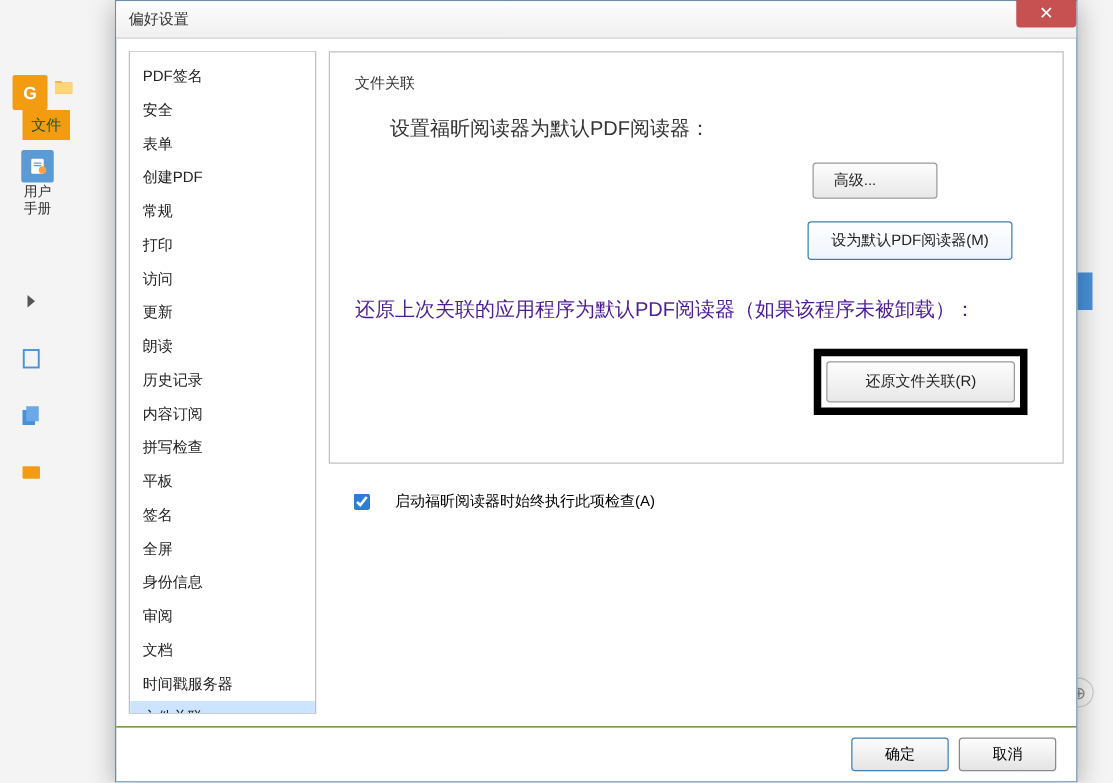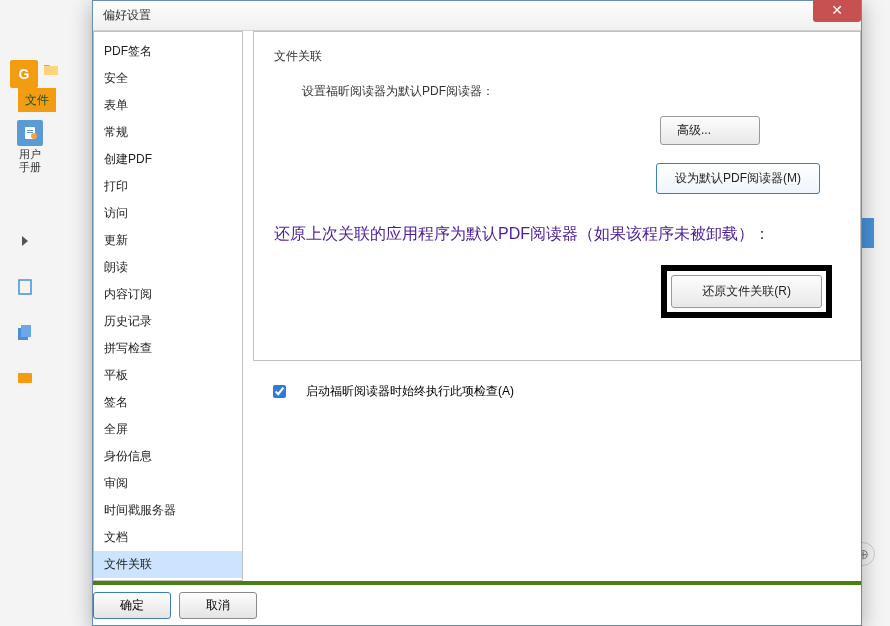--- a/index.html
+++ b/index.html
@@ -199,20 +199,21 @@
       text-align: center;
       line-height: 20px;
       border-radius: 0 0 3px 3px;
       font-size: 14px;
       cursor: pointer;
     }
 
     .dialog-body {
       flex: 1;
       display: flex;
+      padding: 10px;
       gap: 10px;
       overflow: hidden;
     }
 
     .sidebar {
       width: 150px;
       border: 1px solid #c0c0c0;
       background: white;
       overflow-y: auto;
       padding: 6px 0;
@@ -239,21 +240,21 @@
       position: relative;
     }
     .content-box.top { height: 330px; }
 
     .section-label {
       font-size: 12px;
       color: #333;
       margin-bottom: 18px;
     }
     .desc-text {
-      font-size: 12px;
+      font-size: 16px;
       color: #333;
       margin-left: 28px;
       margin-bottom: 16px;
     }
 
     .btn {
       display: inline-block;
       min-width: 100px;
       padding: 5px 16px;
       background: linear-gradient(#fdfdfd, #e8e8e8);
@@ -304,24 +305,25 @@
       margin-left: 20px;
       display: flex;
       align-items: center;
       gap: 20px;
     }
     .checkbox-row input { cursor: pointer; accent-color: #2e7cd6; }
 
     .dialog-footer {
       height: 44px;
       display: flex;
+      justify-content: flex-end;
       align-items: center;
       gap: 8px;
       padding-right: 16px;
-      border-top: 4px solid #4d7c0f;
+      border-top: 1px solid #4d7c0f;
     }
     .btn-ok, .btn-cancel {
       min-width: 78px;
       padding: 4px 16px;
       border: 1px solid #8a8a8a;
       background: linear-gradient(#fdfdfd, #e4e4e4);
       border-radius: 3px;
       cursor: pointer;
       font-size: 12px;
     }
@@ -396,36 +398,36 @@
   <div class="titlebar">
     <span class="titlebar-text">偏好设置</span>
     <div class="close-btn">✕</div>
   </div>
 
   <div class="dialog-body">
     <div class="sidebar" id="sidebar">
         <div class="sidebar-item">PDF签名</div>
         <div class="sidebar-item">安全</div>
         <div class="sidebar-item">表单</div>
+        <div class="sidebar-item">创建PDF</div>
         <div class="sidebar-item">常规</div>
-        <div class="sidebar-item">创建PDF</div>
         <div class="sidebar-item">打印</div>
         <div class="sidebar-item">访问</div>
         <div class="sidebar-item">更新</div>
         <div class="sidebar-item">朗读</div>
+        <div class="sidebar-item">历史记录</div>
         <div class="sidebar-item">内容订阅</div>
-        <div class="sidebar-item">历史记录</div>
         <div class="sidebar-item">拼写检查</div>
         <div class="sidebar-item">平板</div>
         <div class="sidebar-item">签名</div>
         <div class="sidebar-item">全屏</div>
         <div class="sidebar-item">身份信息</div>
         <div class="sidebar-item">审阅</div>
+        <div class="sidebar-item">文档</div>
         <div class="sidebar-item">时间戳服务器</div>
-        <div class="sidebar-item">文档</div>
         <div class="sidebar-item selected">文件关联</div>
       </div>
 
     <div class="content">
       <div class="content-box top">
         <div class="section-label">文件关联</div>
         <div class="desc-text">设置福昕阅读器为默认PDF阅读器：</div>
         <div class="btn-advanced-row">
           <span class="btn">高级...</span>
         </div>

